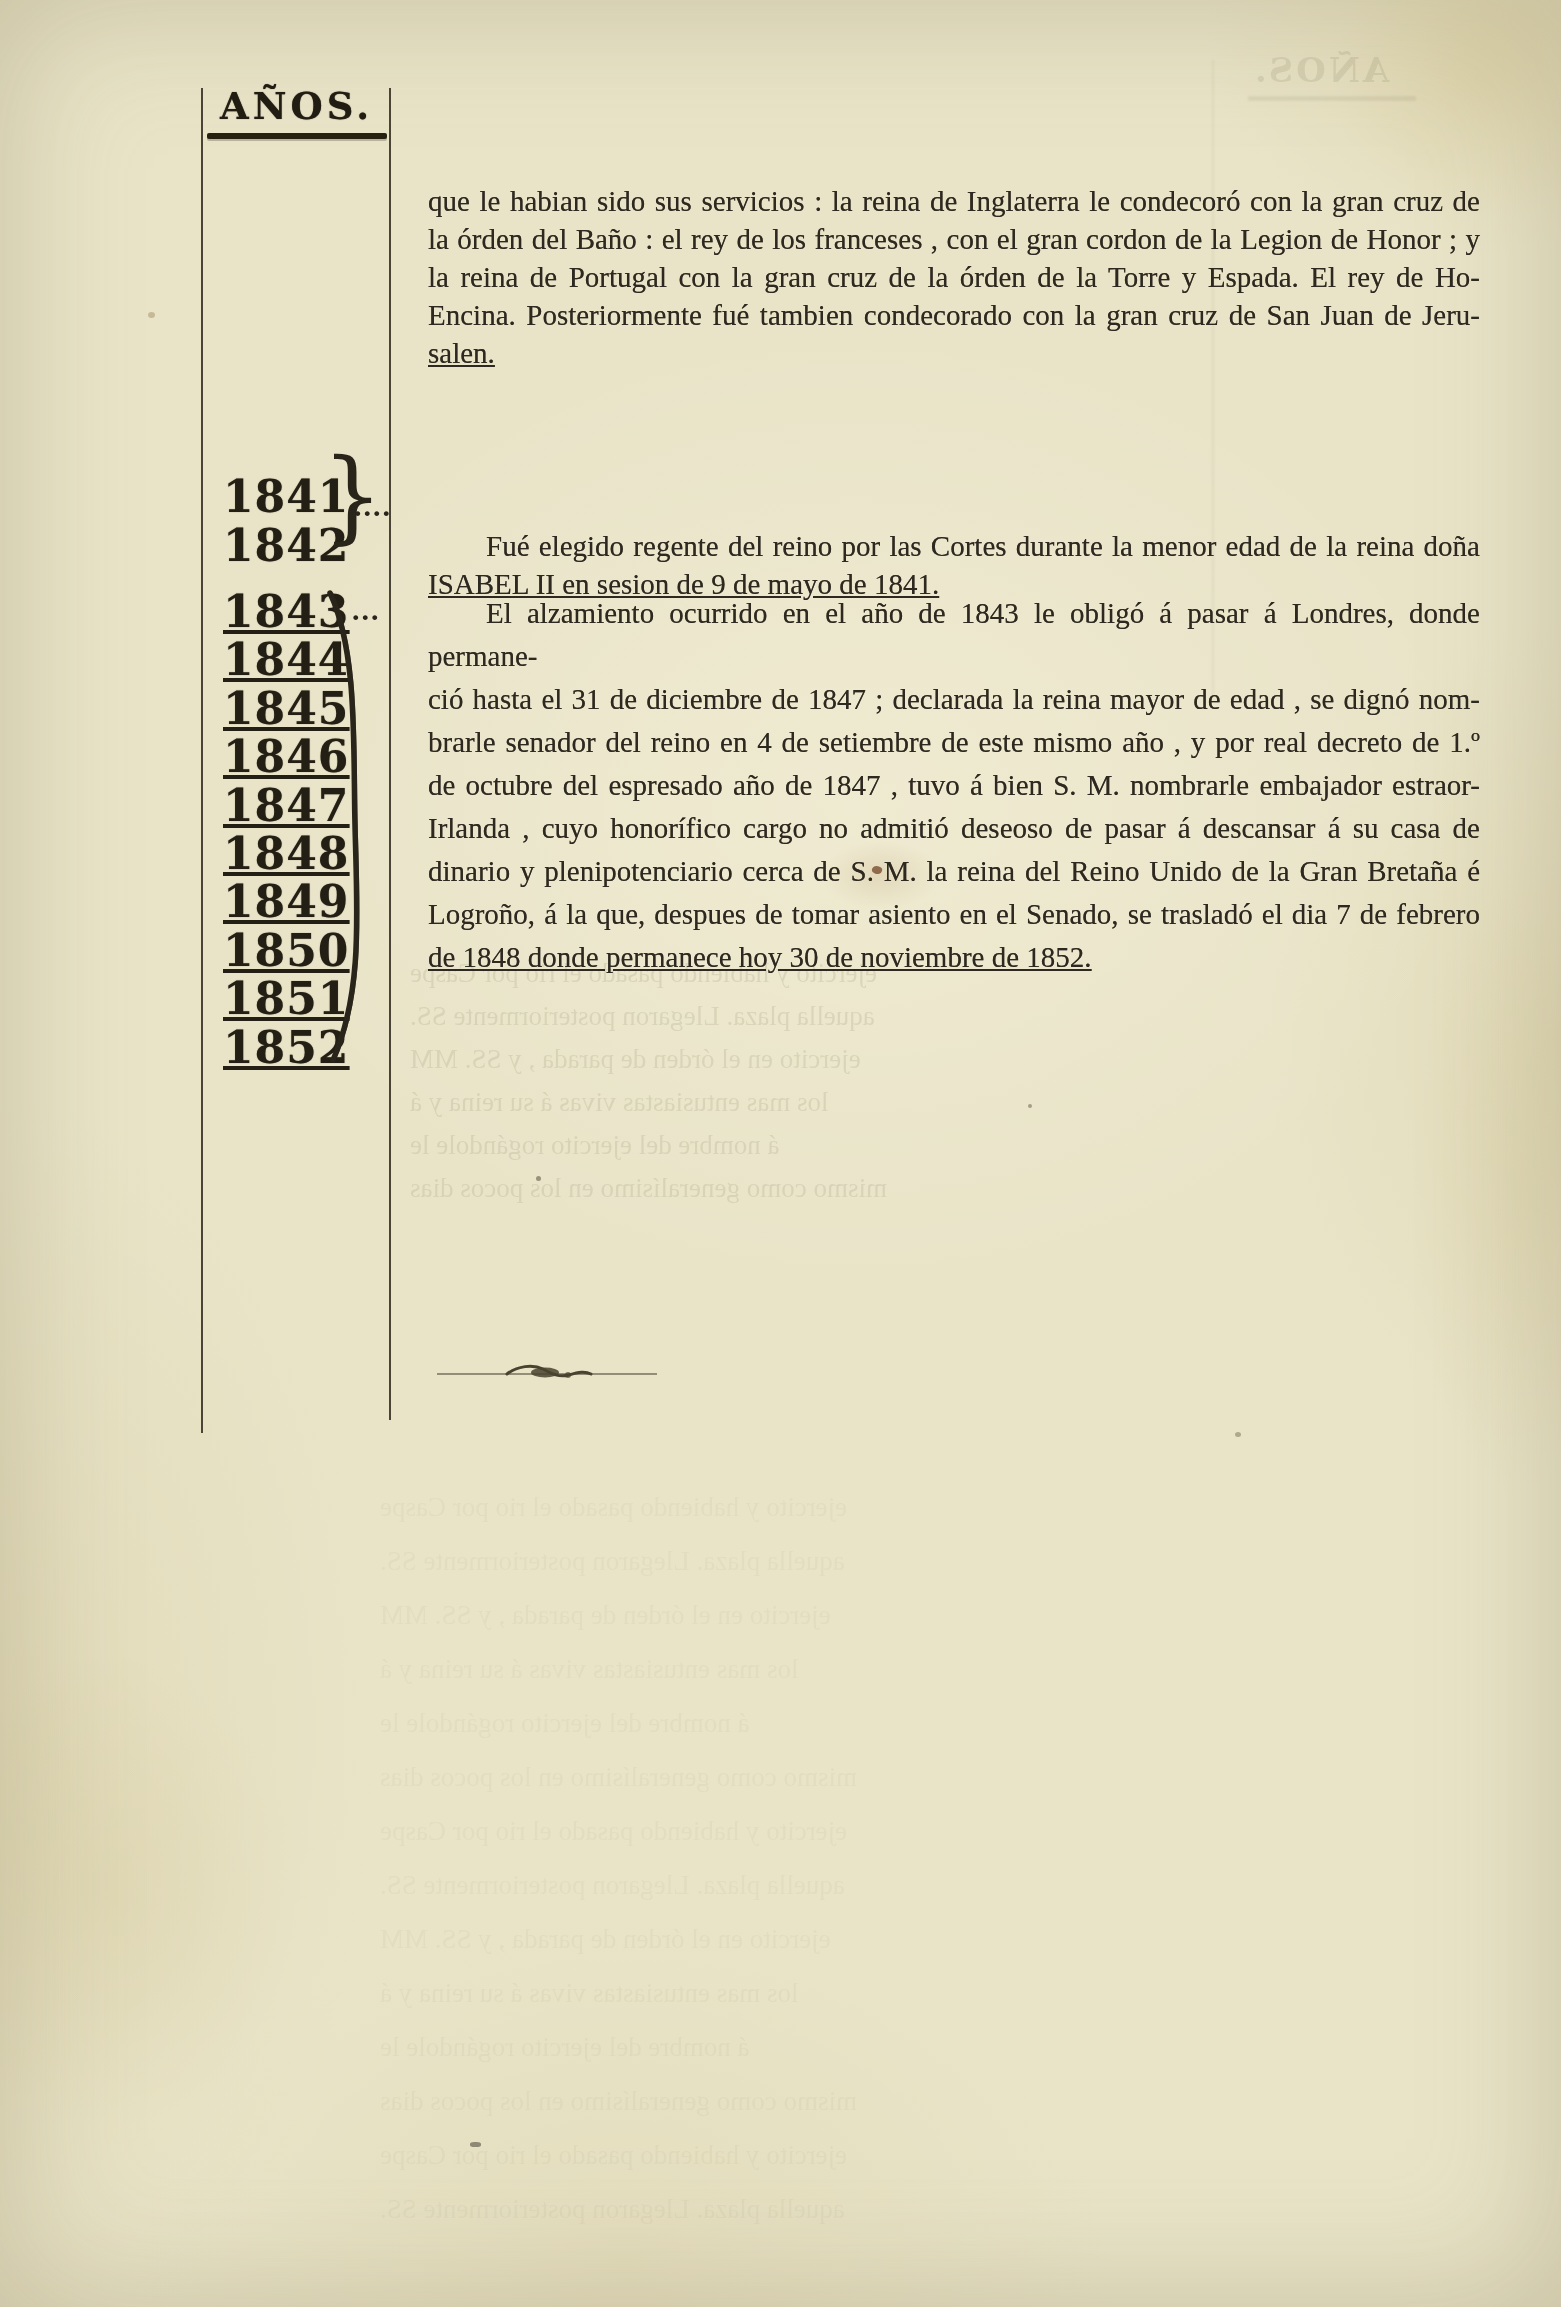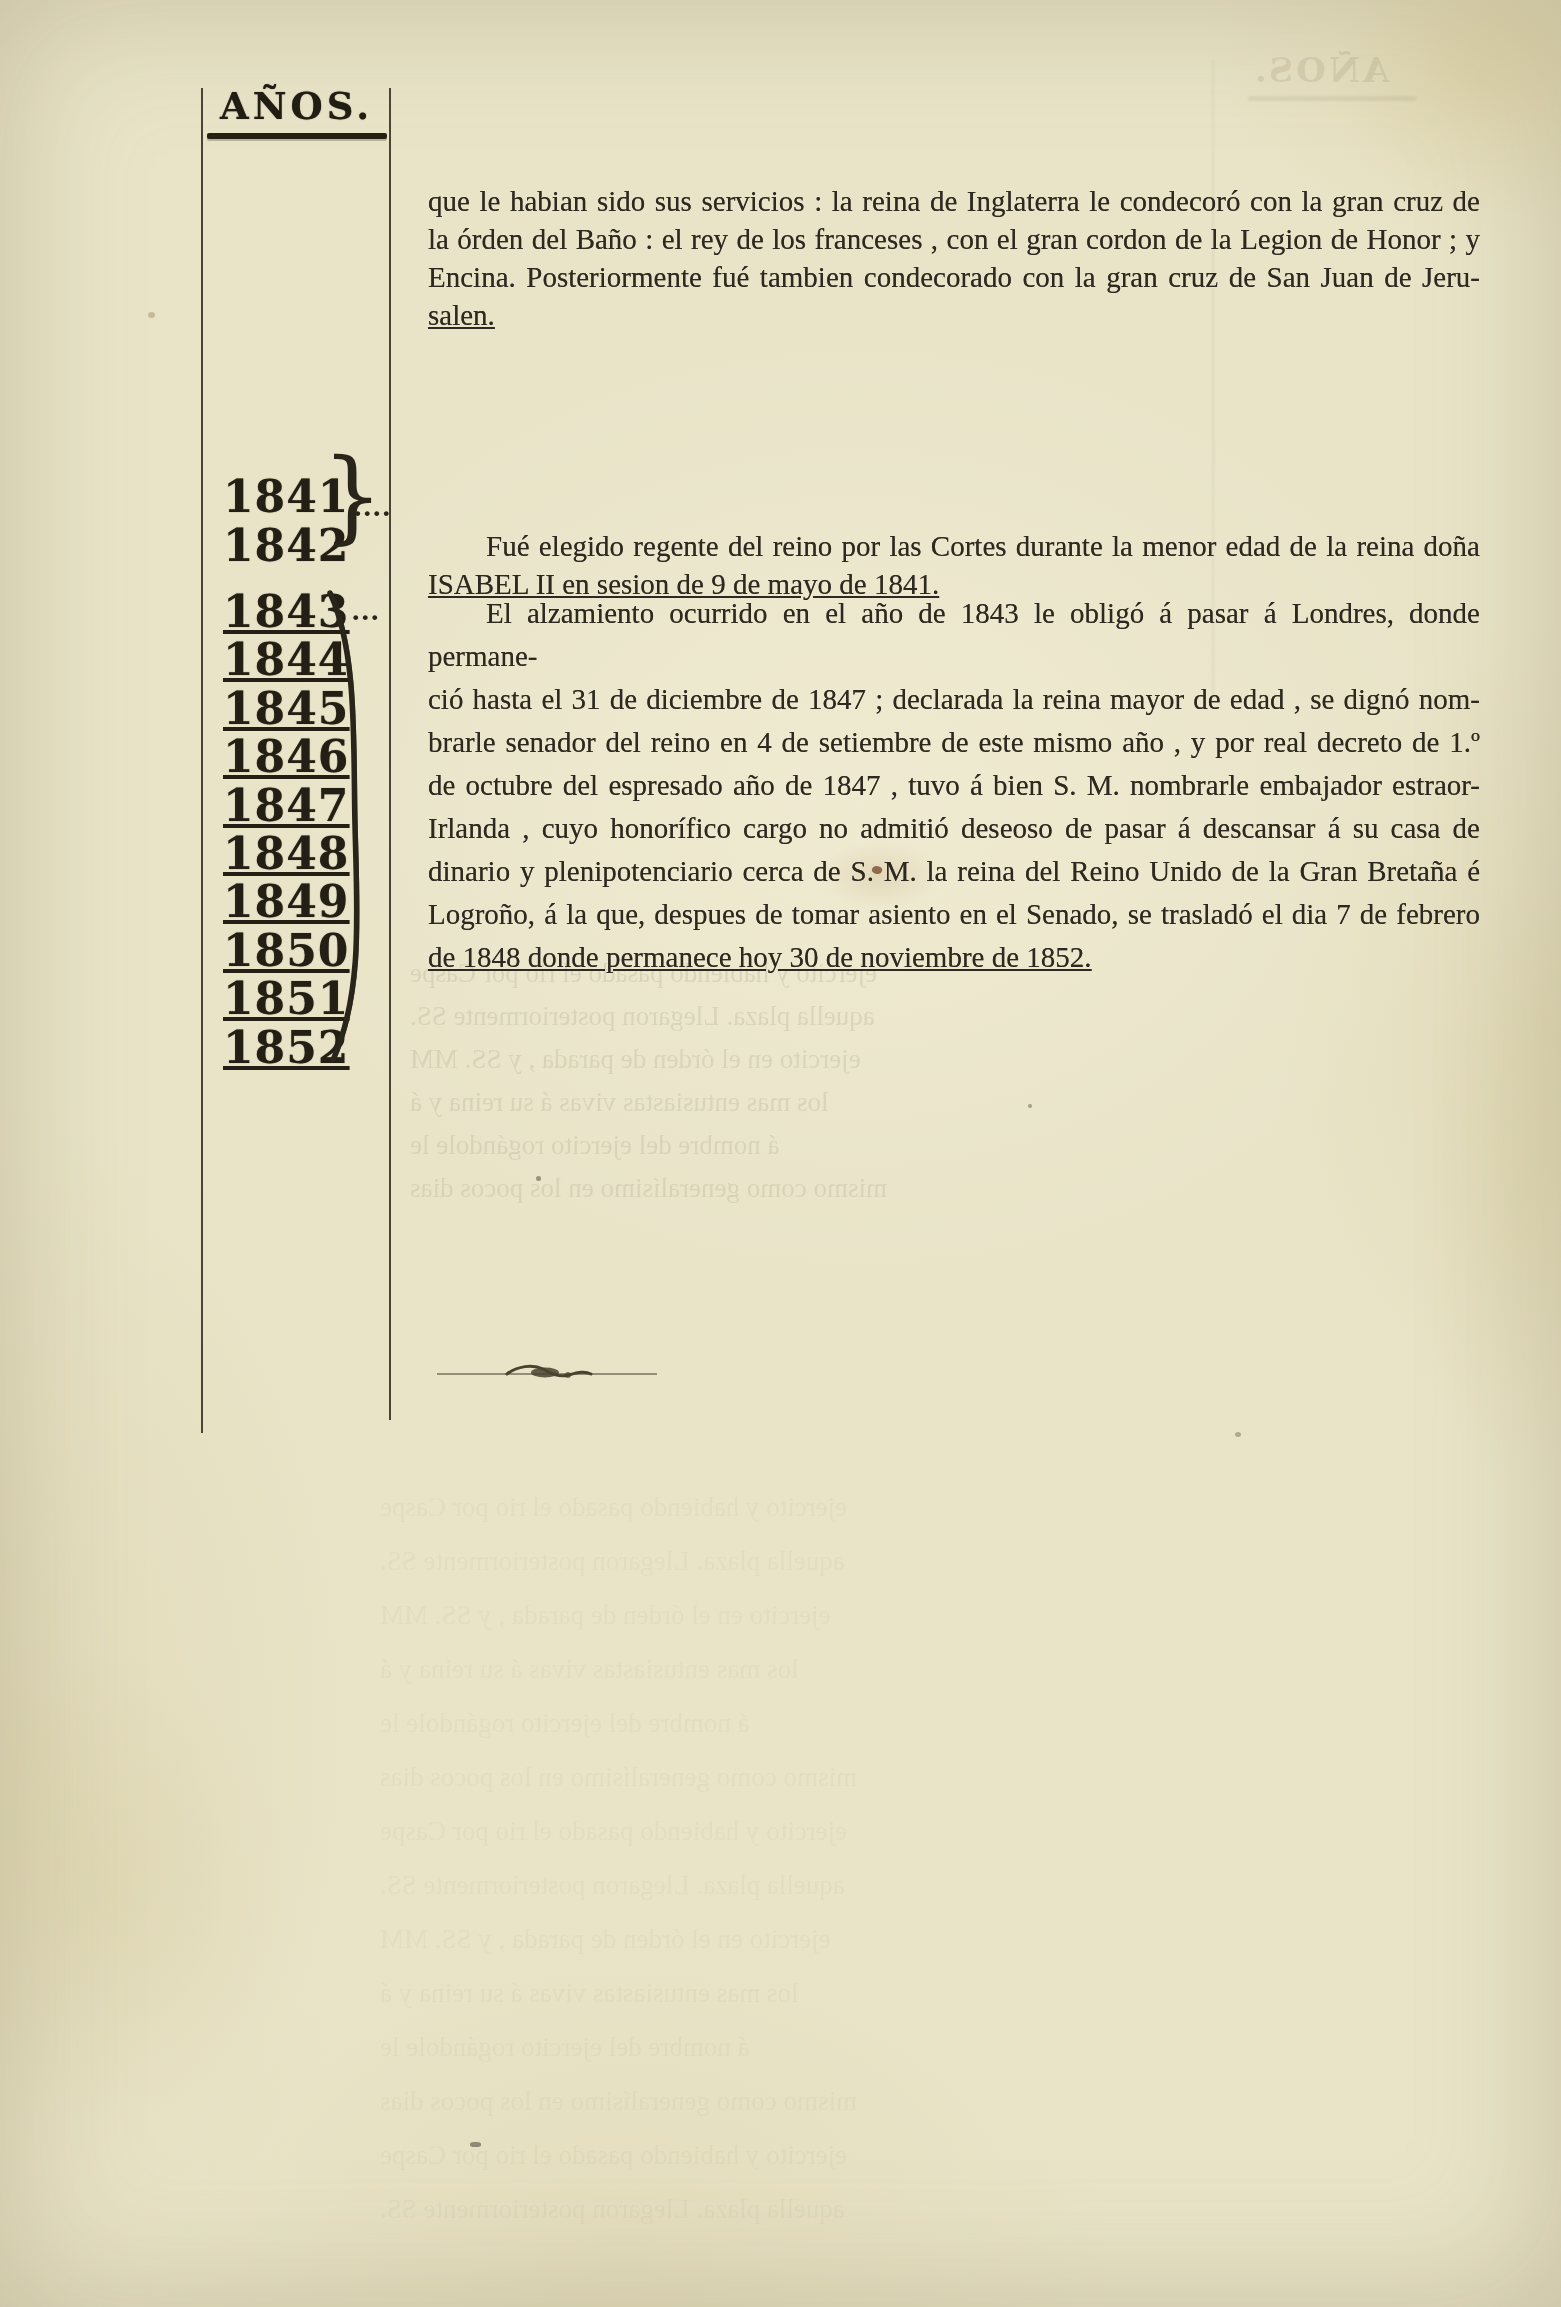--- a/index.html
+++ b/index.html
@@ -175,20 +175,21 @@
   <svg class="brace2" width="42" height="474" viewBox="0 0 42 474">
     <path d="M3,3 C31,62 26,160 28,236 C30,322 36,402 6,470" fill="none" stroke="#2a251b" stroke-width="5.5" stroke-linecap="round"></path>
     <path d="M3,3 C31,62 26,160 28,236 C30,322 36,402 6,470" fill="none" stroke="#2a251b" stroke-width="2.5" transform="translate(1.5,0)" opacity=".7"></path>
   </svg>
   <div class="dots2">...</div>
 
   <div class="textcol">
     <div class="para p1">
       <div class="tl">que le habian sido sus servicios : la reina de Inglaterra le condecoró con la gran cruz de</div>
       <div class="tl">la órden del Baño : el rey de los franceses , con el gran cordon de la Legion de Honor ; y</div>
+      <div class="tl">la reina de Portugal con la gran cruz de la órden de la Torre y Espada. El rey de Ho-</div>
       <div class="tl">Encina. Posteriormente fué tambien condecorado con la gran cruz de San Juan de Jeru-</div>
       <div class="tl end">salen.</div>
     </div>
     <div class="para p2">
     </div>
     <div class="para p3">
       <div class="tl ind">Fué elegido regente del reino por las Cortes durante la menor edad de la reina doña</div>
       <div class="tl end">ISABEL II en sesion de 9 de mayo de 1841.</div>
     </div>
     <div class="para p4">

